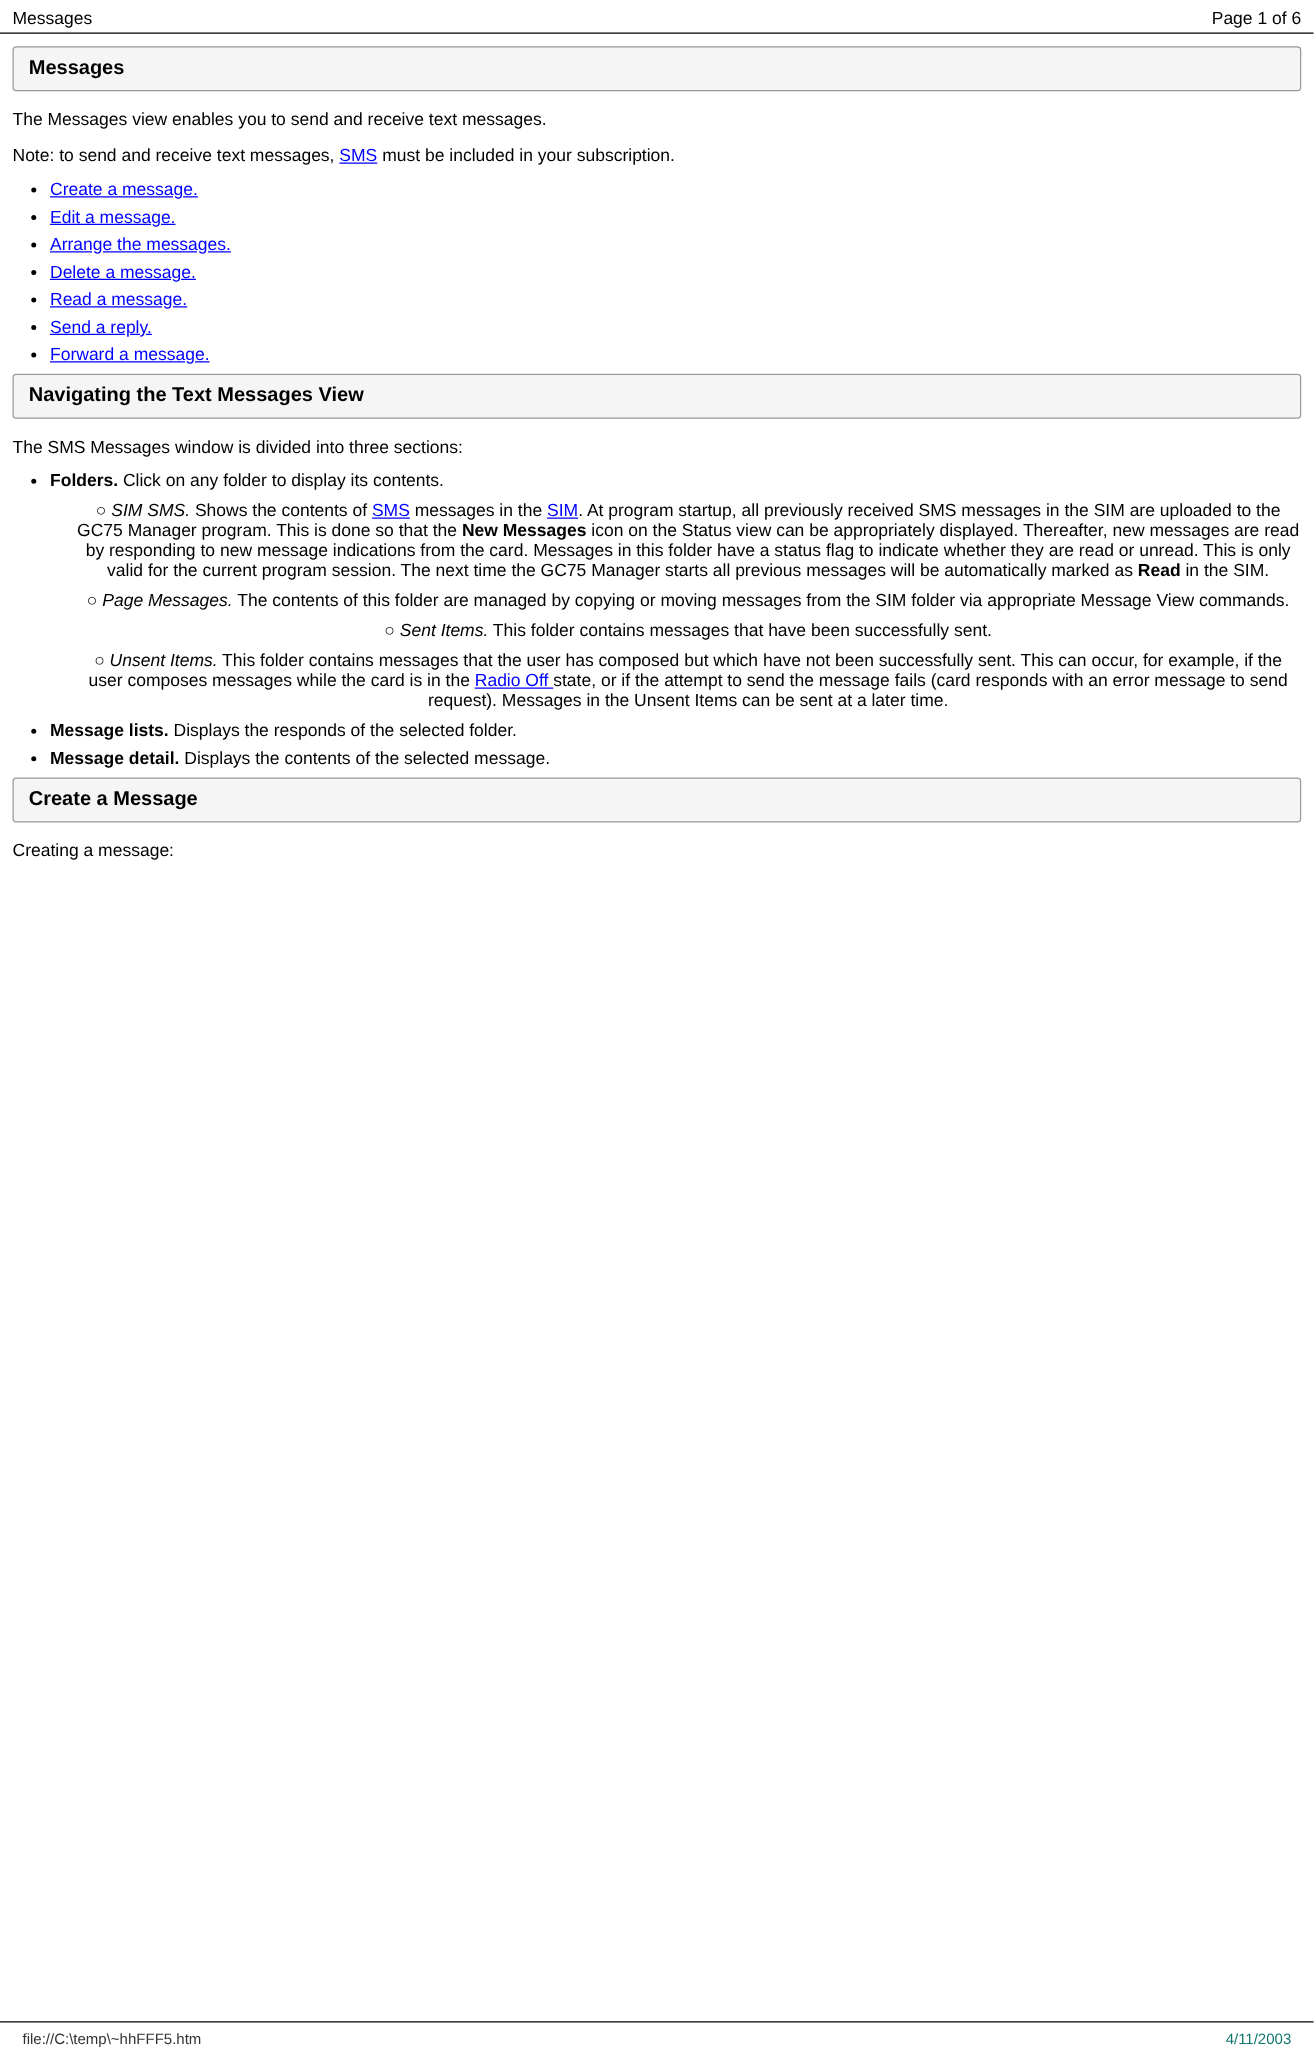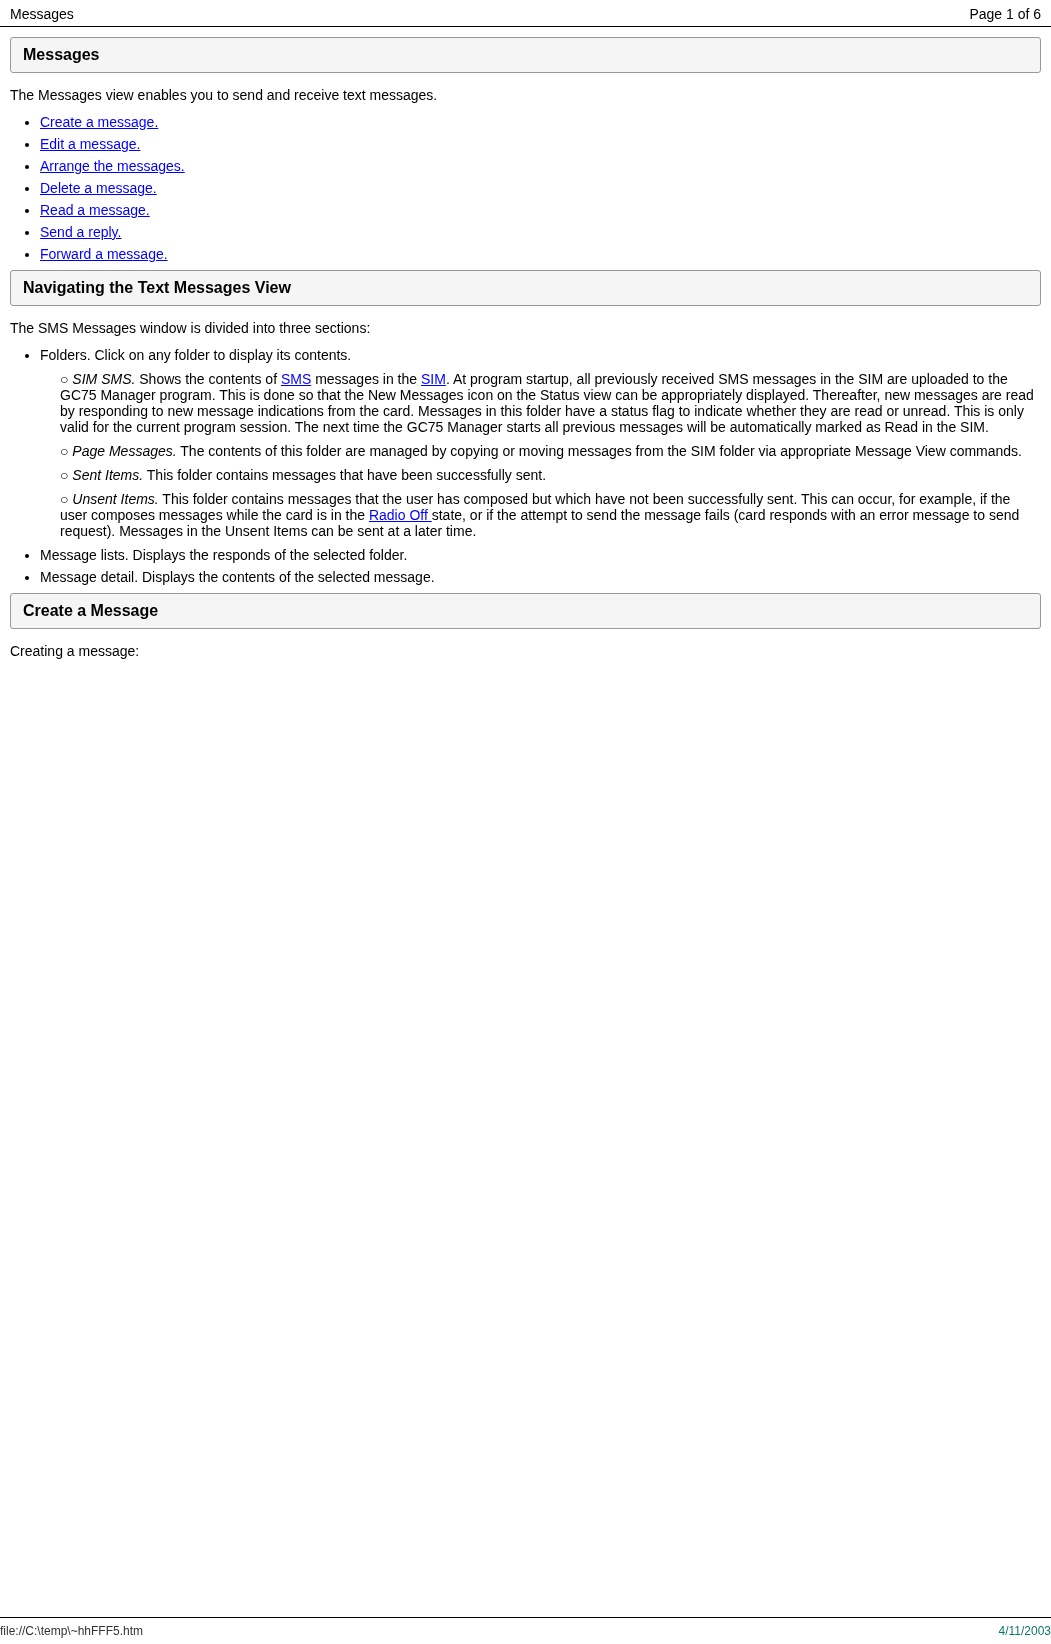--- a/index.html
+++ b/index.html
@@ -23,21 +23,21 @@
       justify-content: space-between;
       align-items: flex-start;
       padding: 6px 10px 4px 10px;
       border-bottom: 1px solid #000;
     }
 
     .page-footer {
       display: flex;
       justify-content: space-between;
       align-items: flex-end;
-      padding: 6px 0;
+      padding: 6px 18px;
       border-top: 1px solid #000;
       position: absolute;
       bottom: 0;
       left: 0;
       right: 0;
     }
 
     .main-content {
       padding: 10px 10px 60px 10px;
     }
@@ -76,38 +76,39 @@
       list-style-type: disc;
     }
 
     ul li a {
       color: #00f;
     }
 
     .sub-list {
       list-style-type: none;
       margin: 6px 0 6px 20px;
+      text-align: center;
     }
 
     .sub-list li {
       margin: 8px 0;
       padding-left: 0;
       list-style-type: none;
     }
 
     .sub-list li::before {
       content: "○ ";
     }
 
     .sub-list li em {
       font-style: italic;
     }
 
     strong {
-      font-weight: normal;
+      font-weight: bold;
     }
 
     em {
       font-style: italic;
     }
 
     .header-left {
       font-size: 14px;
       font-weight: normal;
     }
@@ -136,20 +137,23 @@
 </div>
 
 <div class="main-content">
 
   <div class="section-box">
     <h2>Messages</h2>
   </div>
 
   <p>The Messages view enables you to send and receive text messages.</p>
 
+  <p>
+    <span>Note: to send and receive text messages, </span><a href="#">SMS</a><span> must be included in your subscription.</span>
+  </p>
 
 
   <ul>
     <li><a href="#">Create a message.</a></li>
     <li><a href="#">Edit a message.</a></li>
     <li><a href="#">Arrange the messages.</a></li>
     <li><a href="#">Delete a message.</a></li>
     <li><a href="#">Read a message.</a></li>
     <li><a href="#">Send a reply.</a></li>
     <li><a href="#">Forward a message.</a></li>

